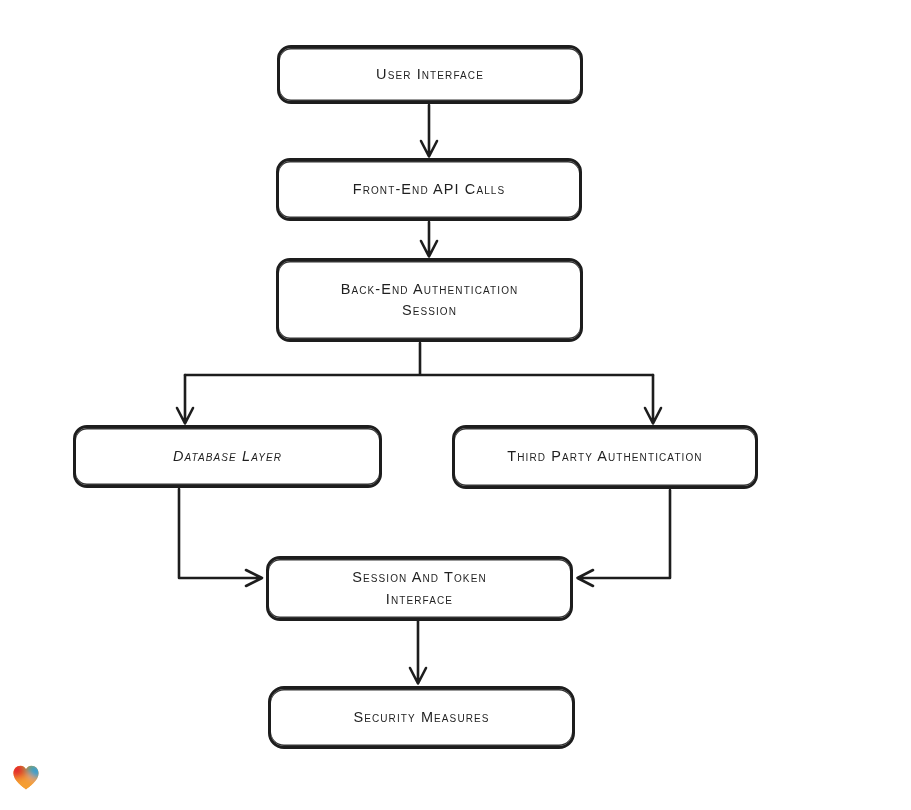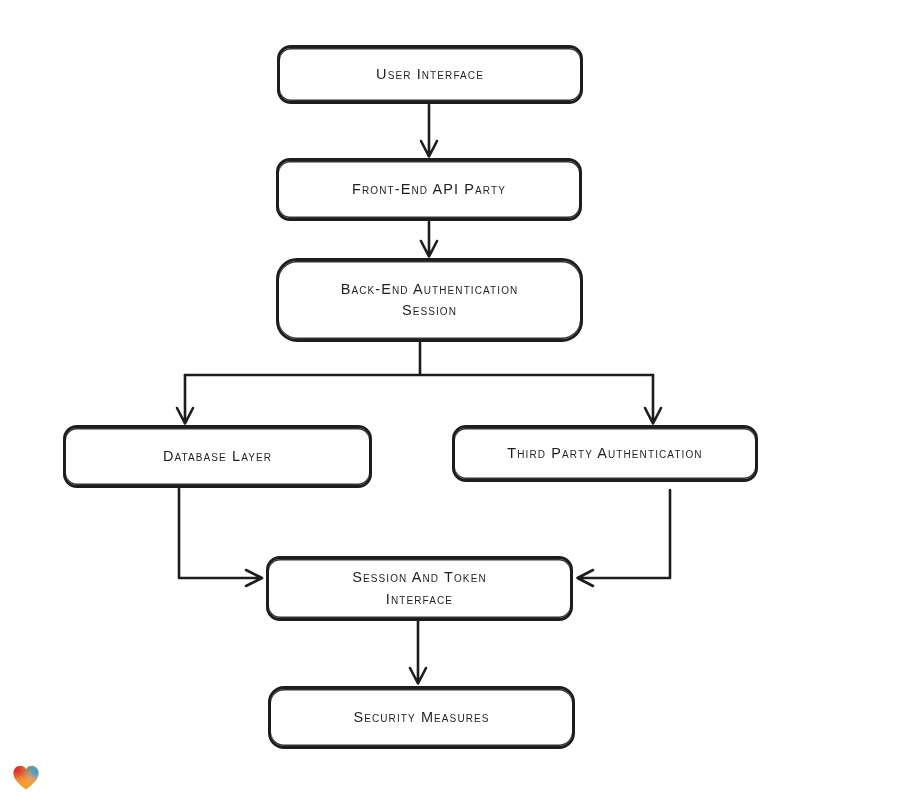--- a/index.html
+++ b/index.html
@@ -24,23 +24,23 @@
     text-align:left;
     font-variant:small-caps;
     font-size:14.5px;
     letter-spacing:1.1px;
     line-height:1.45;
     color:#1f1f1f;
     cursor:default;
   }
   .n1{left:277px;top:45px;width:306px;height:59px;}
   .n2{left:276px;top:158px;width:306px;height:63px;}
-  .n3{left:276px;top:258px;width:307px;height:84px;border-radius:21px;}
-  .n4{left:63px;top:425px;width:309px;height:63px;}
-  .n5{left:452px;top:425px;width:306px;height:57px;}
+  .n3{left:276px;top:258px;width:307px;height:84px;}
+  .n4{left:73px;top:425px;width:309px;height:63px;font-style:italic;}
+  .n5{left:452px;top:425px;width:306px;height:64px;}
   .n6{left:266px;top:556px;width:307px;height:65px;}
   .n7{left:268px;top:686px;width:307px;height:63px;border-radius:16px;}
   .logo{
     position:absolute;left:12px;top:764px;width:28px;height:27px;
     display:block;line-height:0;
   }
 </style>
 </head>
 <body>
 
@@ -57,21 +57,21 @@
       <path d="M670 490 L670 578 L581 578 M593 570 L577.5 578 L593 586"></path>
       <path d="M418 606 L418 682 M410 668 L418 683.5 L426 668"></path>
     </g>
   </svg>
 
   <div class="node n1">
     <span>User Interface</span>
   </div>
 
   <div class="node n2">
-    <span>Front-End API Party</span>
+    <span>Front-End API Calls</span>
   </div>
 
   <div class="node n3">
     <span>Back-End Authentication</span>
     <span>Session</span>
   </div>
 
   <div class="node n4">
     <span>Database Layer</span>
   </div>

